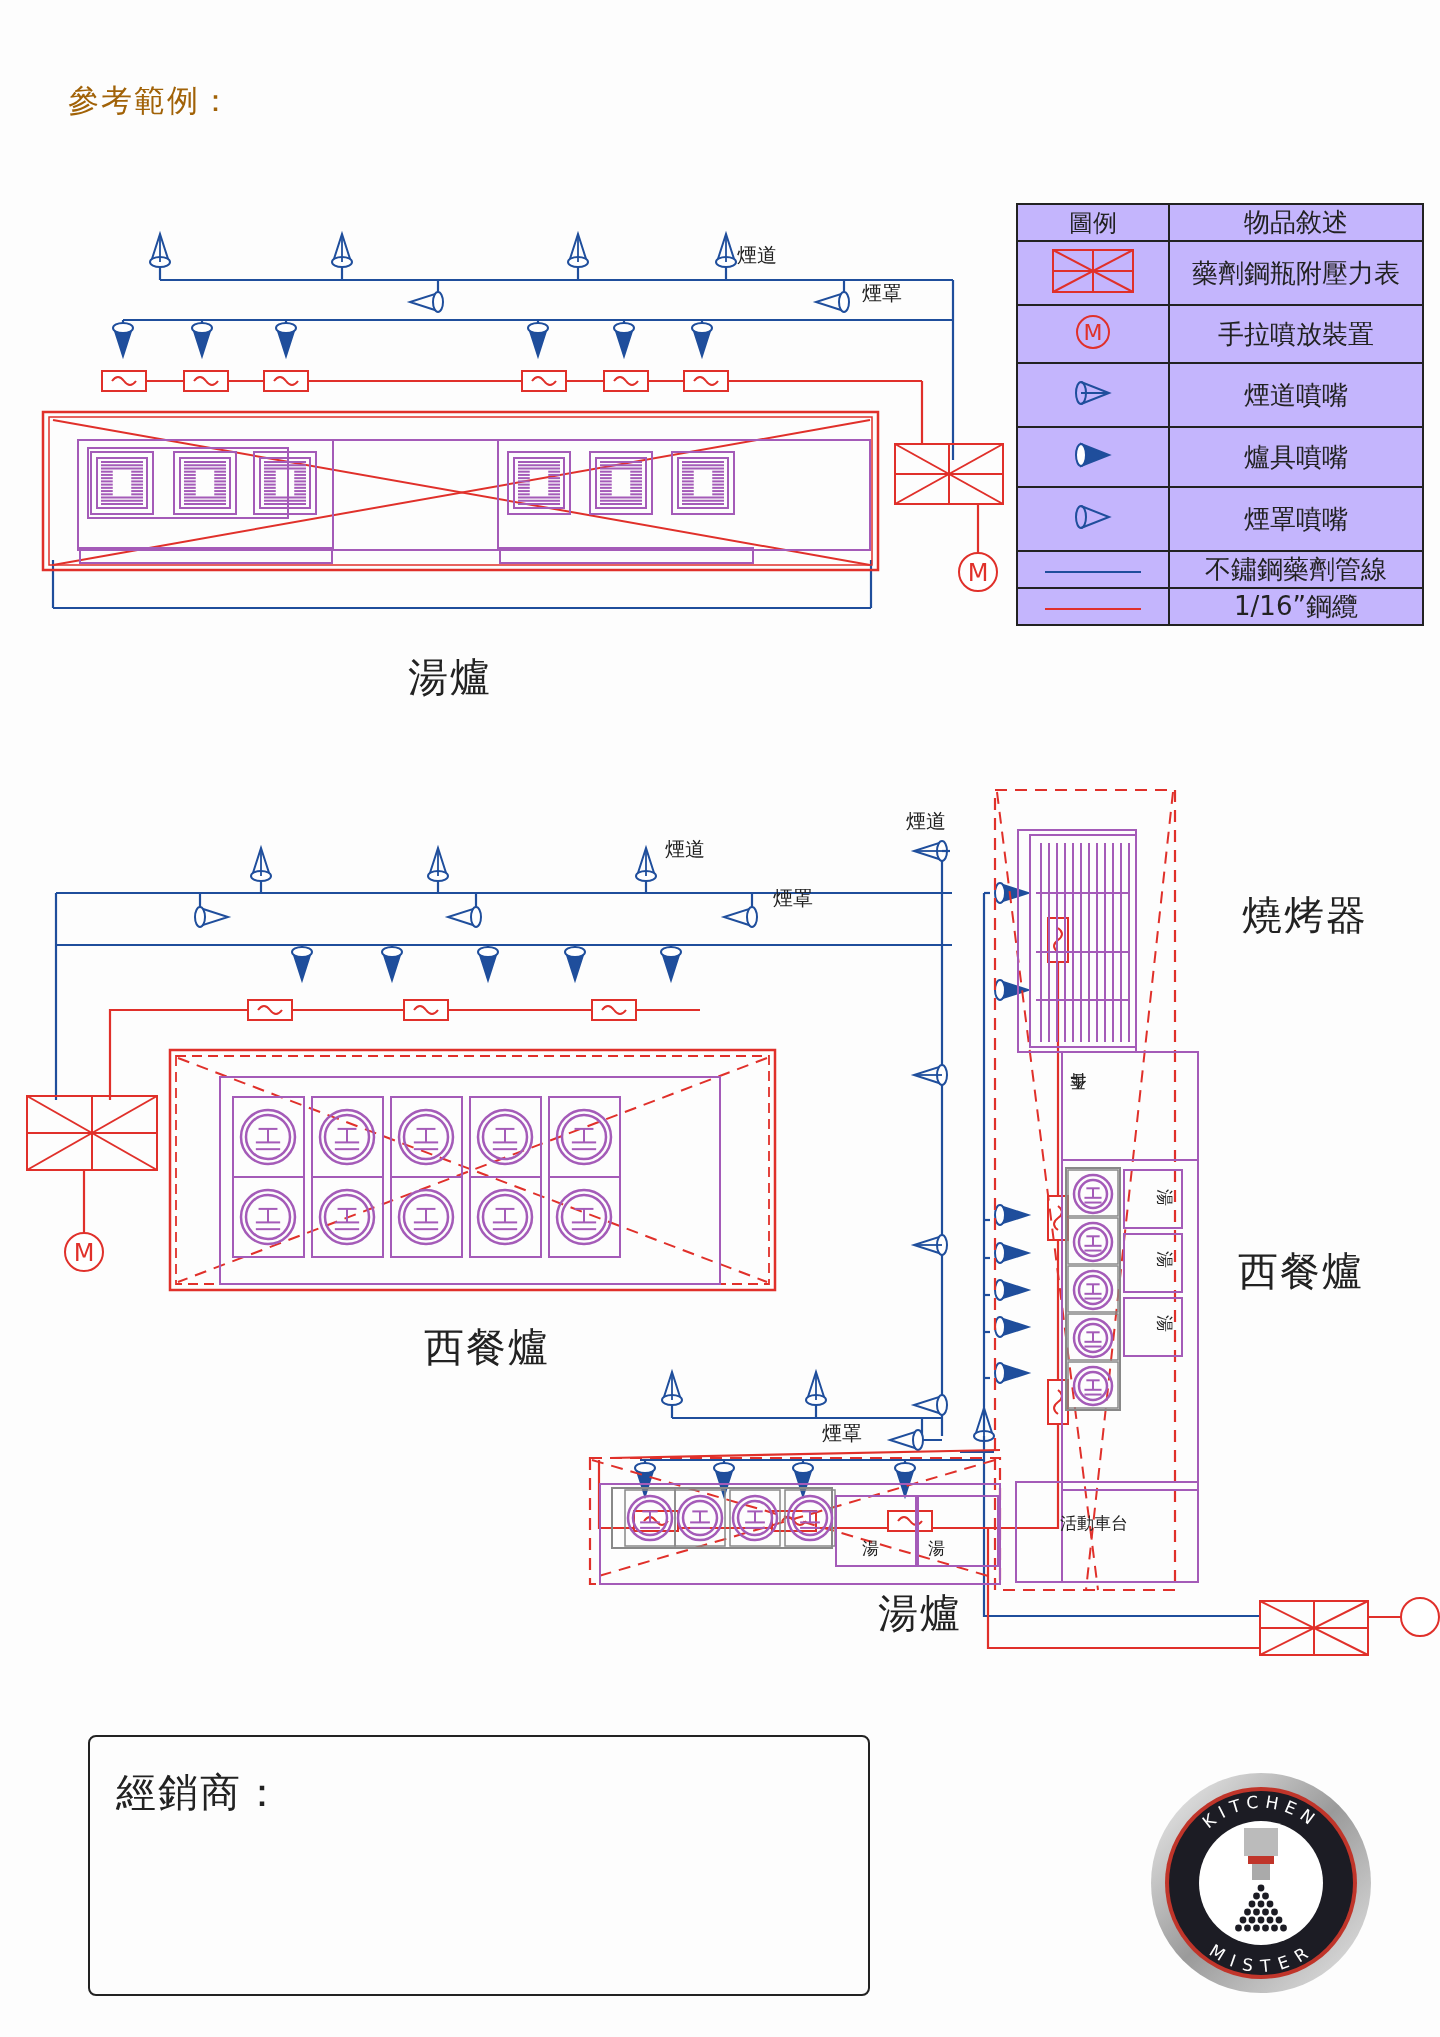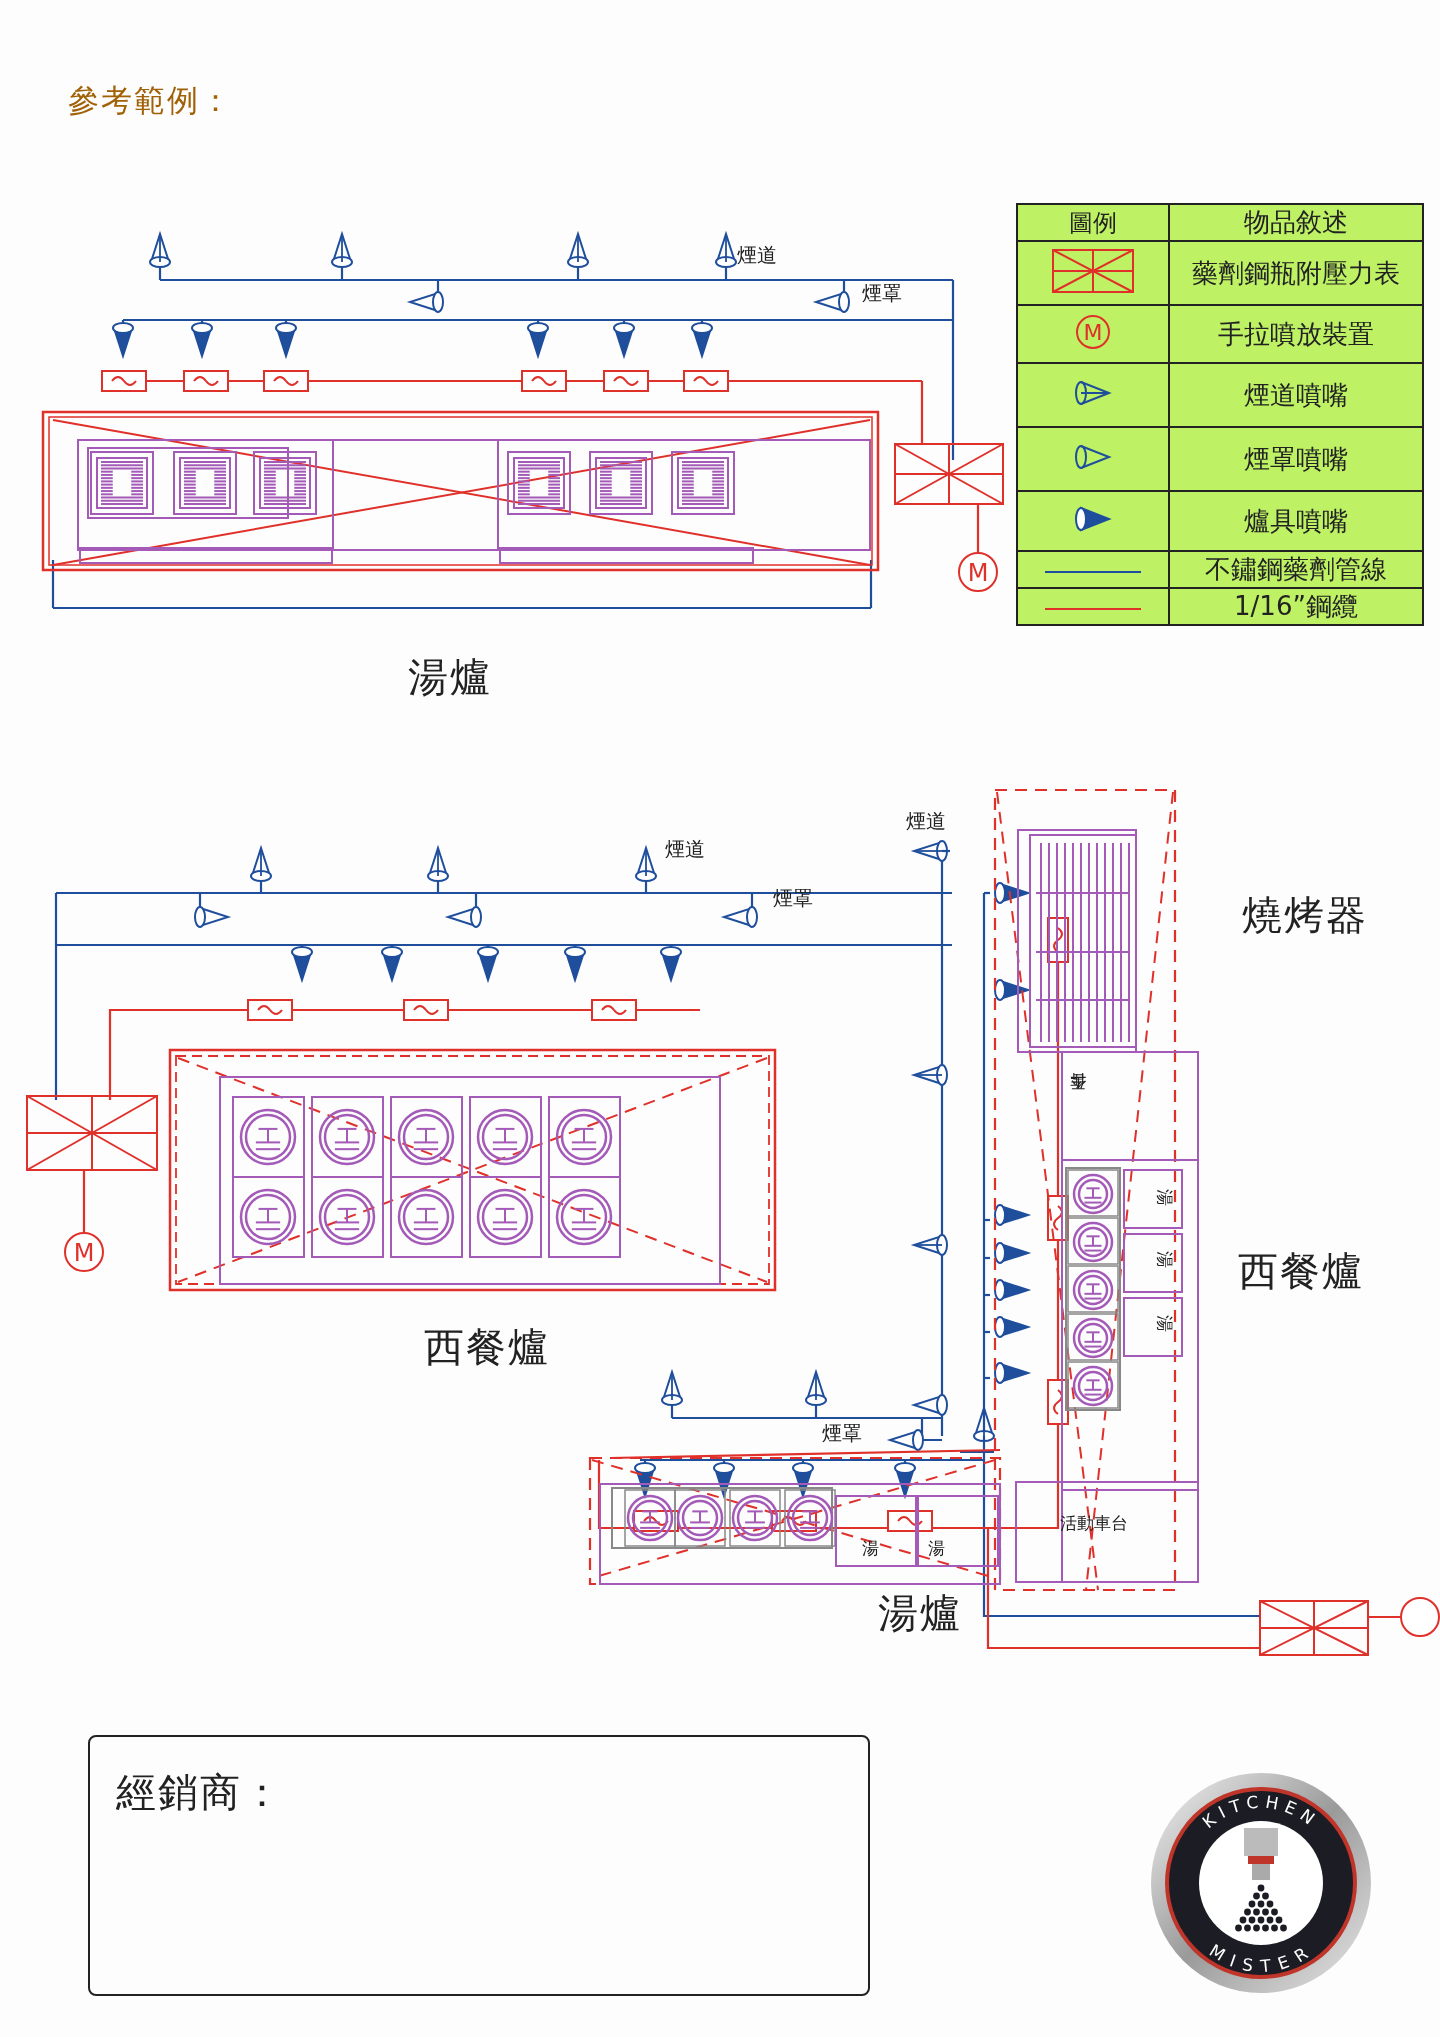--- a/index.html
+++ b/index.html
@@ -1,21 +1,21 @@
 <!DOCTYPE html>
 <html><head>
 <meta charset="utf-8">
 <style>
   html, body { margin:0; padding:0; background:#fdfdfd; }
   body { width:1440px; height:2037px; position:relative; overflow:hidden; font-family:"DejaVu Sans", sans-serif; color:#222; }
   #diagram { position:absolute; left:0; top:0; width:1440px; height:2037px; }
   .page-title { position:absolute; left:68px; top:80px; font-size:31px; letter-spacing:2px; color:#a16207; }
   .dealer-box { position:absolute; left:88px; top:1735px; width:778px; height:257px; border:2.5px solid #222; border-radius:8px; }
   .dealer-label { position:absolute; left:26px; top:28px; font-size:40px; color:#222; letter-spacing:2px; }
-  .legend { position:absolute; left:1016px; top:203px; border-collapse:collapse; background:#bef264; }
+  .legend { position:absolute; left:1016px; top:203px; border-collapse:collapse; background:#c4b5fd; }
   .legend td, .legend th { border:2px solid #222; padding:0; text-align:center; font-weight:normal; }
   .legend th { height:31px; font-size:24px; }
   .legend .sym { width:150px; }
   .legend .desc { width:252px; font-size:26px; }
   .legend tr.r-big td { height:62px; }
   .legend tr.r-small td { height:34px; }
   .legend .desc.small { font-size:26px; }
   .lbl { position:absolute; font-size:20px; color:#222; white-space:nowrap; }
   .big-lbl { position:absolute; font-size:40px; color:#222; white-space:nowrap; letter-spacing:2px;margin-left:16px; }
   .small-lbl { position:absolute; font-size:17px; color:#222; white-space:nowrap; }
@@ -794,32 +794,32 @@
       </tr>
   <tr>
         <td class="sym" style="height:62px"><svg width="40" height="30" viewBox="0 0 40 30">
             <ellipse cx="8" cy="15" rx="5" ry="11" fill="none" stroke="#1f4e9c" stroke-width="2"></ellipse>
             <path d="M8 4 L36 15 L8 26" fill="none" stroke="#1f4e9c" stroke-width="2"></path>
             <line x1="8" y1="15" x2="36" y2="15" stroke="#1f4e9c" stroke-width="2"></line>
           </svg></td>
         <td class="desc">煙道噴嘴</td>
       </tr>
   <tr>
+        <td class="sym" style="height:58px"><svg width="40" height="30" viewBox="0 0 40 30">
+            <path d="M8 4 L36 15 L8 26 Z" fill="#1f4e9c" stroke="#1f4e9c" stroke-width="2"></path>
+            <ellipse cx="8" cy="15" rx="5" ry="11" fill="#fff" stroke="#1f4e9c" stroke-width="2"></ellipse>
+          </svg></td>
+        <td class="desc">爐具噴嘴</td>
+      </tr>
+  <tr>
         <td class="sym" style="height:62px"><svg width="40" height="30" viewBox="0 0 40 30">
             <ellipse cx="8" cy="15" rx="5" ry="11" fill="none" stroke="#1f4e9c" stroke-width="2"></ellipse>
             <path d="M8 4 L36 15 L8 26" fill="none" stroke="#1f4e9c" stroke-width="2"></path>
           </svg></td>
         <td class="desc">煙罩噴嘴</td>
-      </tr>
-  <tr>
-        <td class="sym" style="height:58px"><svg width="40" height="30" viewBox="0 0 40 30">
-            <path d="M8 4 L36 15 L8 26 Z" fill="#1f4e9c" stroke="#1f4e9c" stroke-width="2"></path>
-            <ellipse cx="8" cy="15" rx="5" ry="11" fill="#fff" stroke="#1f4e9c" stroke-width="2"></ellipse>
-          </svg></td>
-        <td class="desc">爐具噴嘴</td>
       </tr>
   <tr class="r-small">
         <td class="sym"><svg width="100" height="6">
             <line x1="2" y1="3" x2="98" y2="3" stroke="#1f4e9c" stroke-width="2"></line>
           </svg></td>
         <td class="desc small">不鏽鋼藥劑管線</td>
       </tr>
   <tr class="r-small">
         <td class="sym"><svg width="100" height="6">
             <line x1="2" y1="3" x2="98" y2="3" stroke="#e0302a" stroke-width="2"></line>

